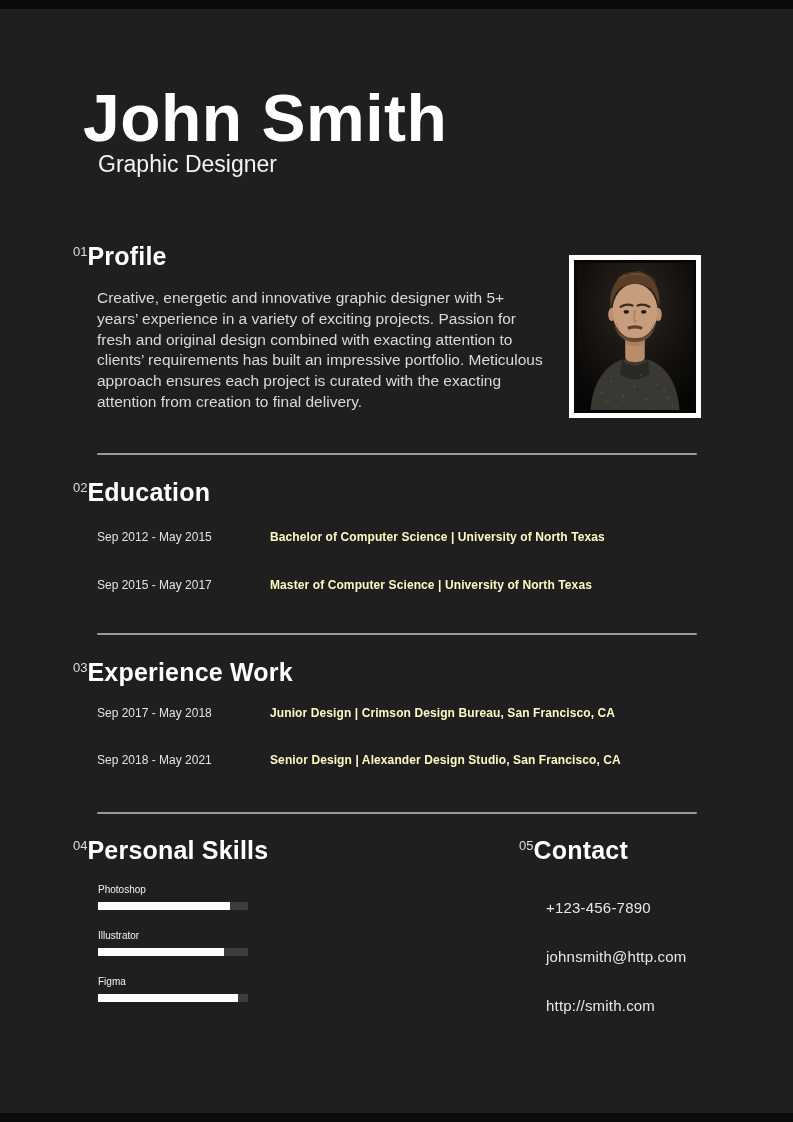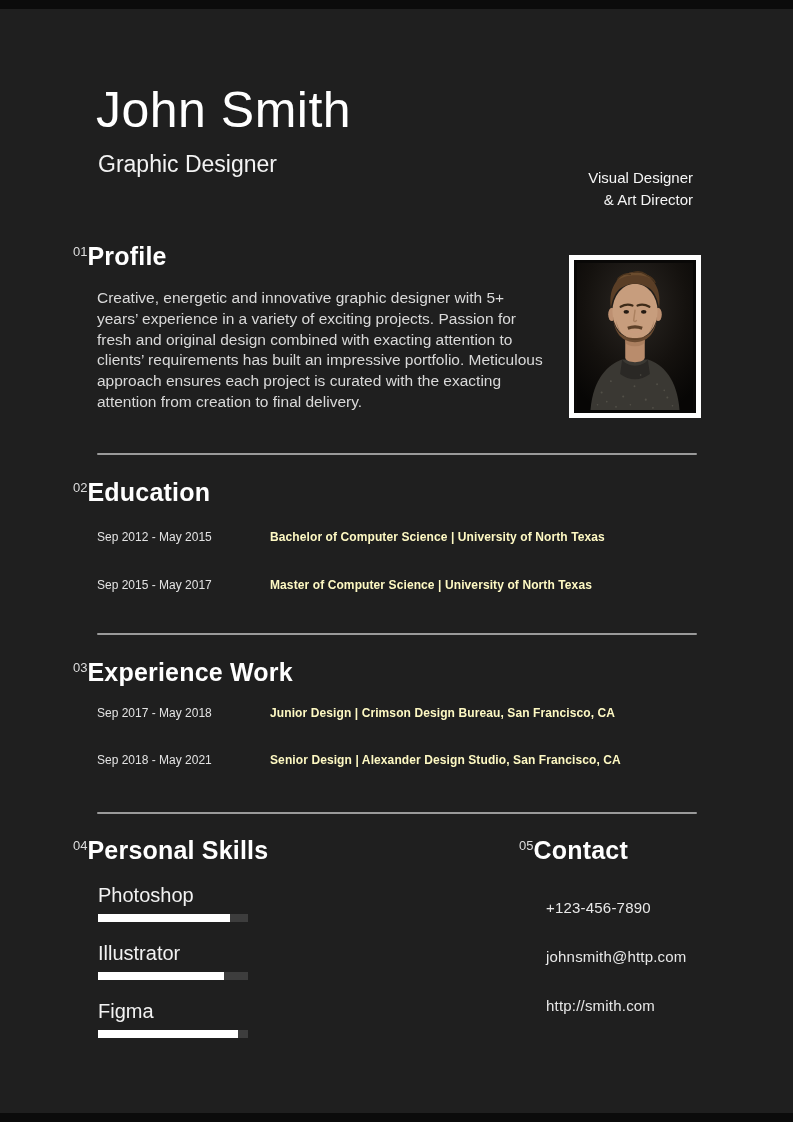--- a/index.html
+++ b/index.html
@@ -11,21 +11,21 @@
     background:#1f1f1f;
     font-family:"Liberation Sans", sans-serif;
     color:#fff;
     overflow:hidden;
   }
   .edge-bar { position:absolute; left:0; width:793px; height:9px; background:#0b0b0b; }
   .edge-bar.top { top:0; }
   .edge-bar.bottom { top:1113px; }
 
   
-  .name { position:absolute; left:96px; top:84px; font-size:50px; font-weight:400; letter-spacing:0.5px; color:#ffffff; line-height:1.05; }
+  .name { position:absolute; left:83px; top:84px; font-size:66px; font-weight:700; letter-spacing:0.5px; color:#ffffff; line-height:1.05; }
   .job-title { position:absolute; left:98px; top:151px; font-size:23px; font-weight:400; color:#f3f3f3; }
   .tagline { position:absolute; right:100px; top:167px; text-align:right; font-size:15px; line-height:21.5px; color:#f5f5f5; }
 
   
   .sec-head { position:absolute; display:flex; align-items:flex-start; }
   .sec-num { font-size:13px; color:#dedede; line-height:1; padding-top:2px; font-weight:400; }
   .sec-title { font-size:25px; font-weight:700; color:#ffffff; line-height:1.1; letter-spacing:0.2px; }
 
   
   .profile-text { position:absolute; left:97px; top:288px; width:449px; font-size:15.5px; line-height:20.8px; color:#d9d9d9; }
@@ -40,41 +40,37 @@
   
   .row { position:absolute; left:97px; display:flex; align-items:baseline; font-size:12px; white-space:nowrap; }
   .row-date { width:173px; flex:none; color:#e3e3e3; font-weight:400; }
   .row-desc { font-weight:700; color:#fef9c3; letter-spacing:0.1px; }
 
   
   .skill-col { position:absolute; top:884px; width:160px; }
   .skill-col.left { left:98px; }
   .skill-col.right { left:307px; }
   .skill { margin-bottom:20px; }
-  .skill-label { font-size:20px; color:#f2f2f2; margin-bottom:7px; }
+  .skill-label { font-size:10px; color:#f2f2f2; margin-bottom:7px; }
   .skill-bar { width:150px; height:8px; background:#3d3d3d; }
   .skill-fill { height:100%; background:#ffffff; }
 
   
   .contact-list { position:absolute; left:546px; top:899px; }
   .contact-item { font-size:15px; color:#e8e8e8; margin-bottom:32px; letter-spacing:0.2px; }
 </style>
 </head>
 <body>
 
 <div class="page">
   <div class="edge-bar top"></div>
   <div class="edge-bar bottom"></div>
 
   <div class="name">John Smith</div>
   <div class="job-title">Graphic Designer</div>
-  <div class="tagline">
-    <div>Visual Designer</div>
-    <div>&amp; Art Director</div>
-  </div>
 
   <div class="sec-head" style="left:73px; top:243px;">
     <span class="sec-num">01</span>
     <span class="sec-title">Profile</span>
   </div>
   <div class="profile-text">Creative, energetic and innovative graphic designer with 5+ years’ experience in a variety of exciting projects. Passion for fresh and original design combined with exacting attention to clients’ requirements has built an impressive portfolio. Meticulous approach ensures each project is curated with the exacting attention from creation to final delivery.</div>
 
   <div class="photo-frame">
     <svg viewBox="0 0 113 147" preserveAspectRatio="xMidYMid slice">
       <defs>

